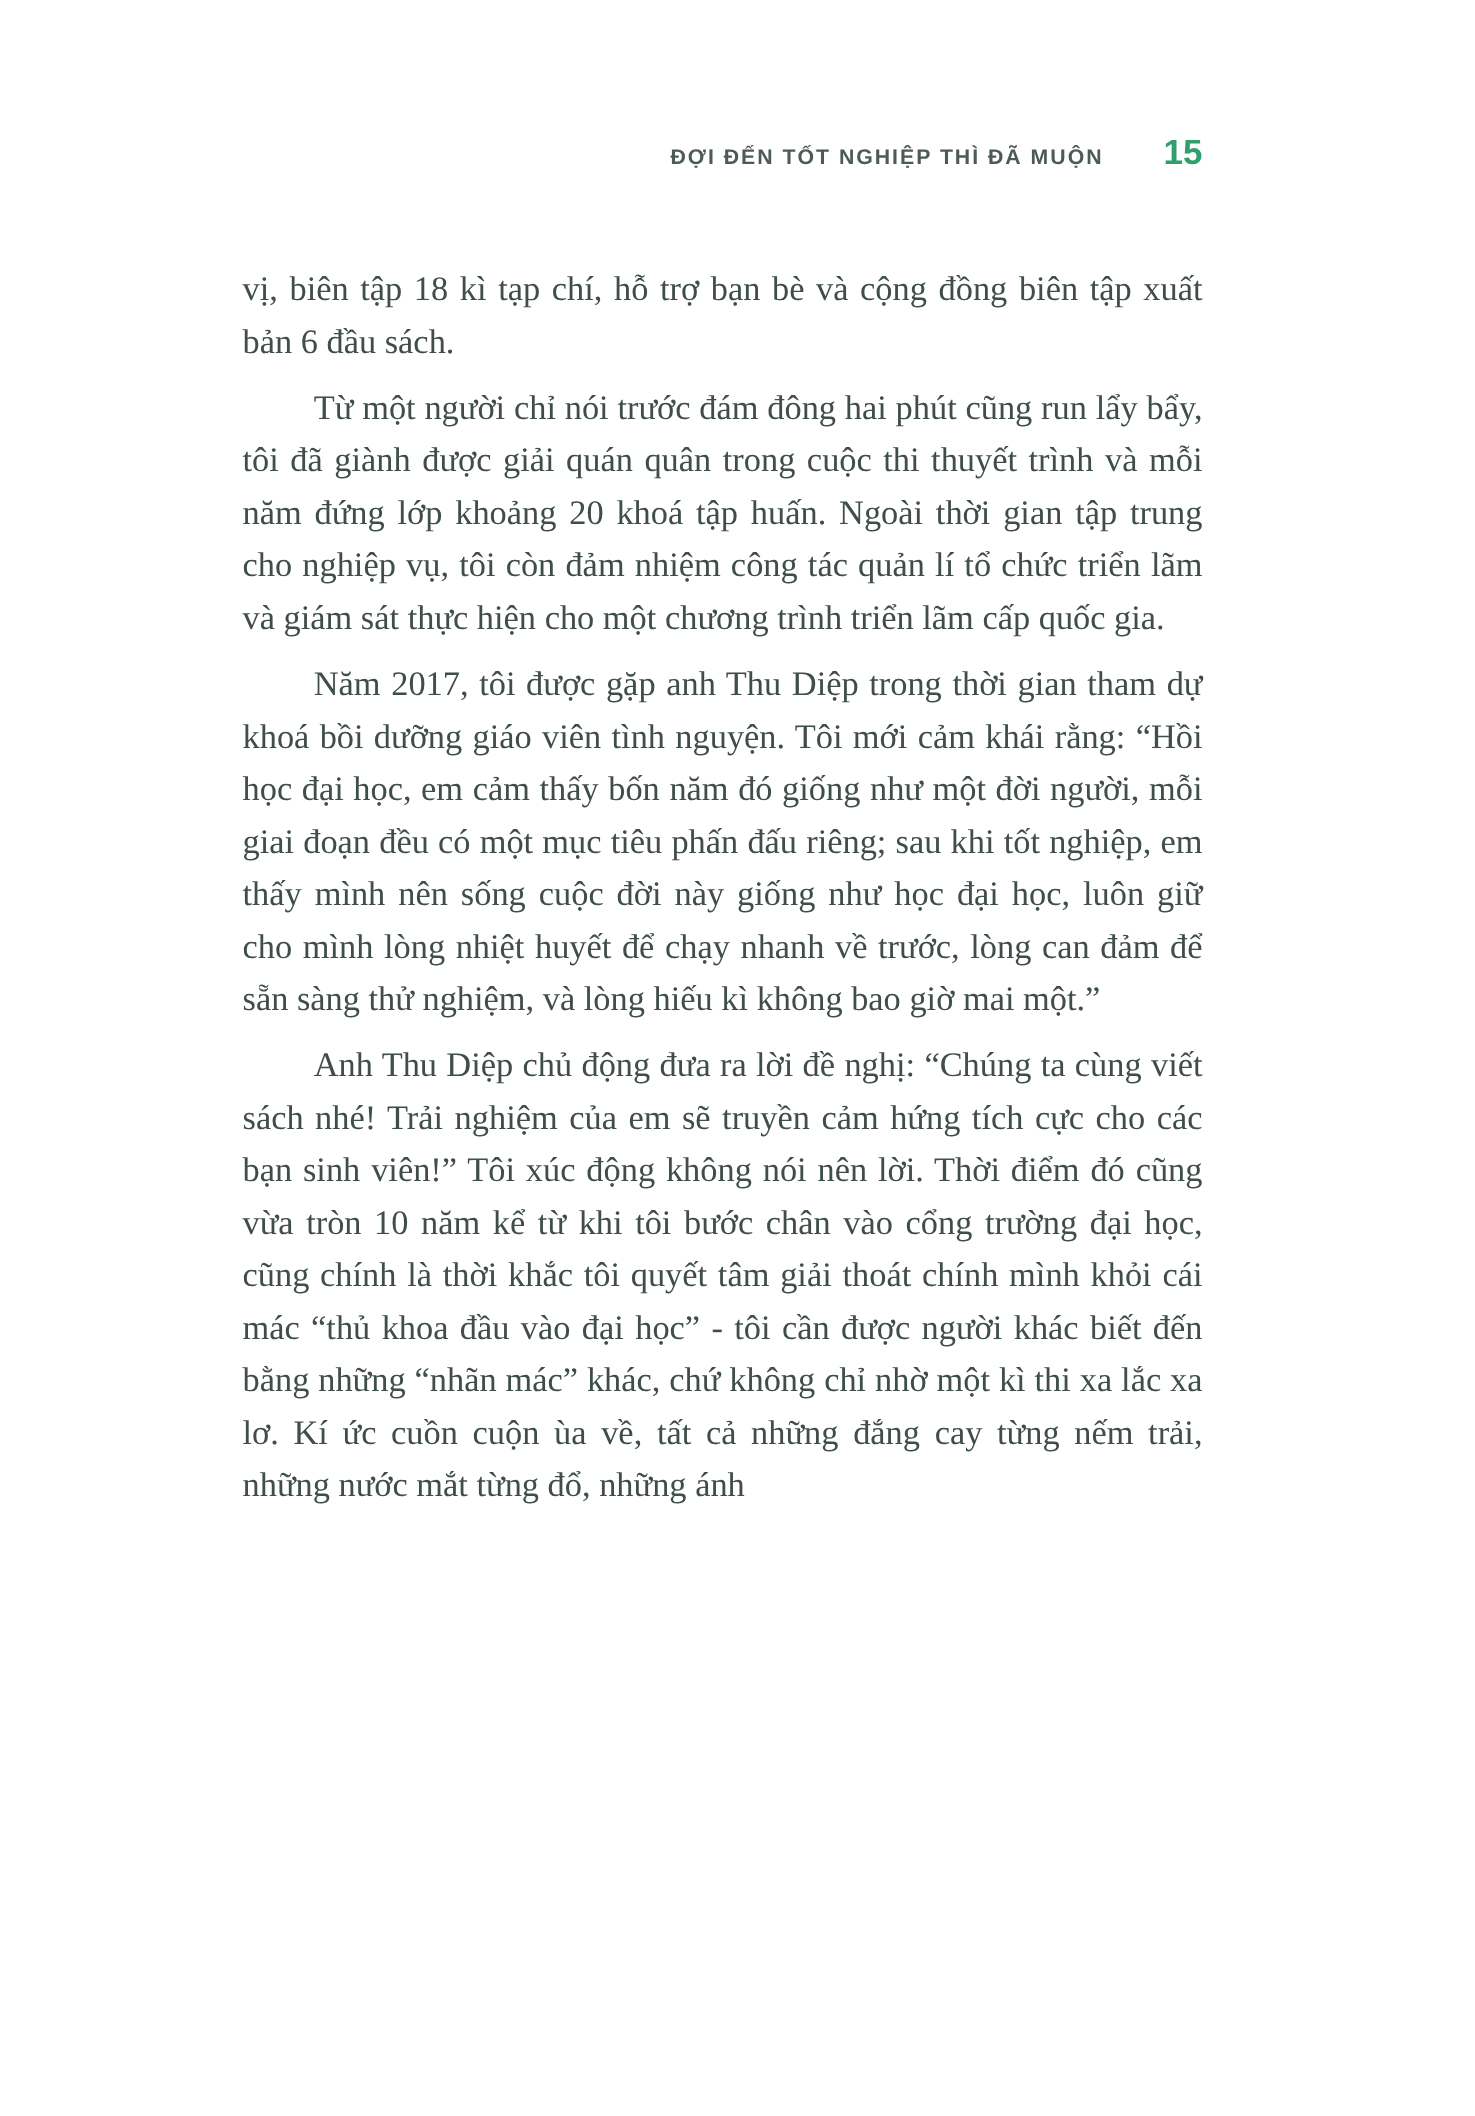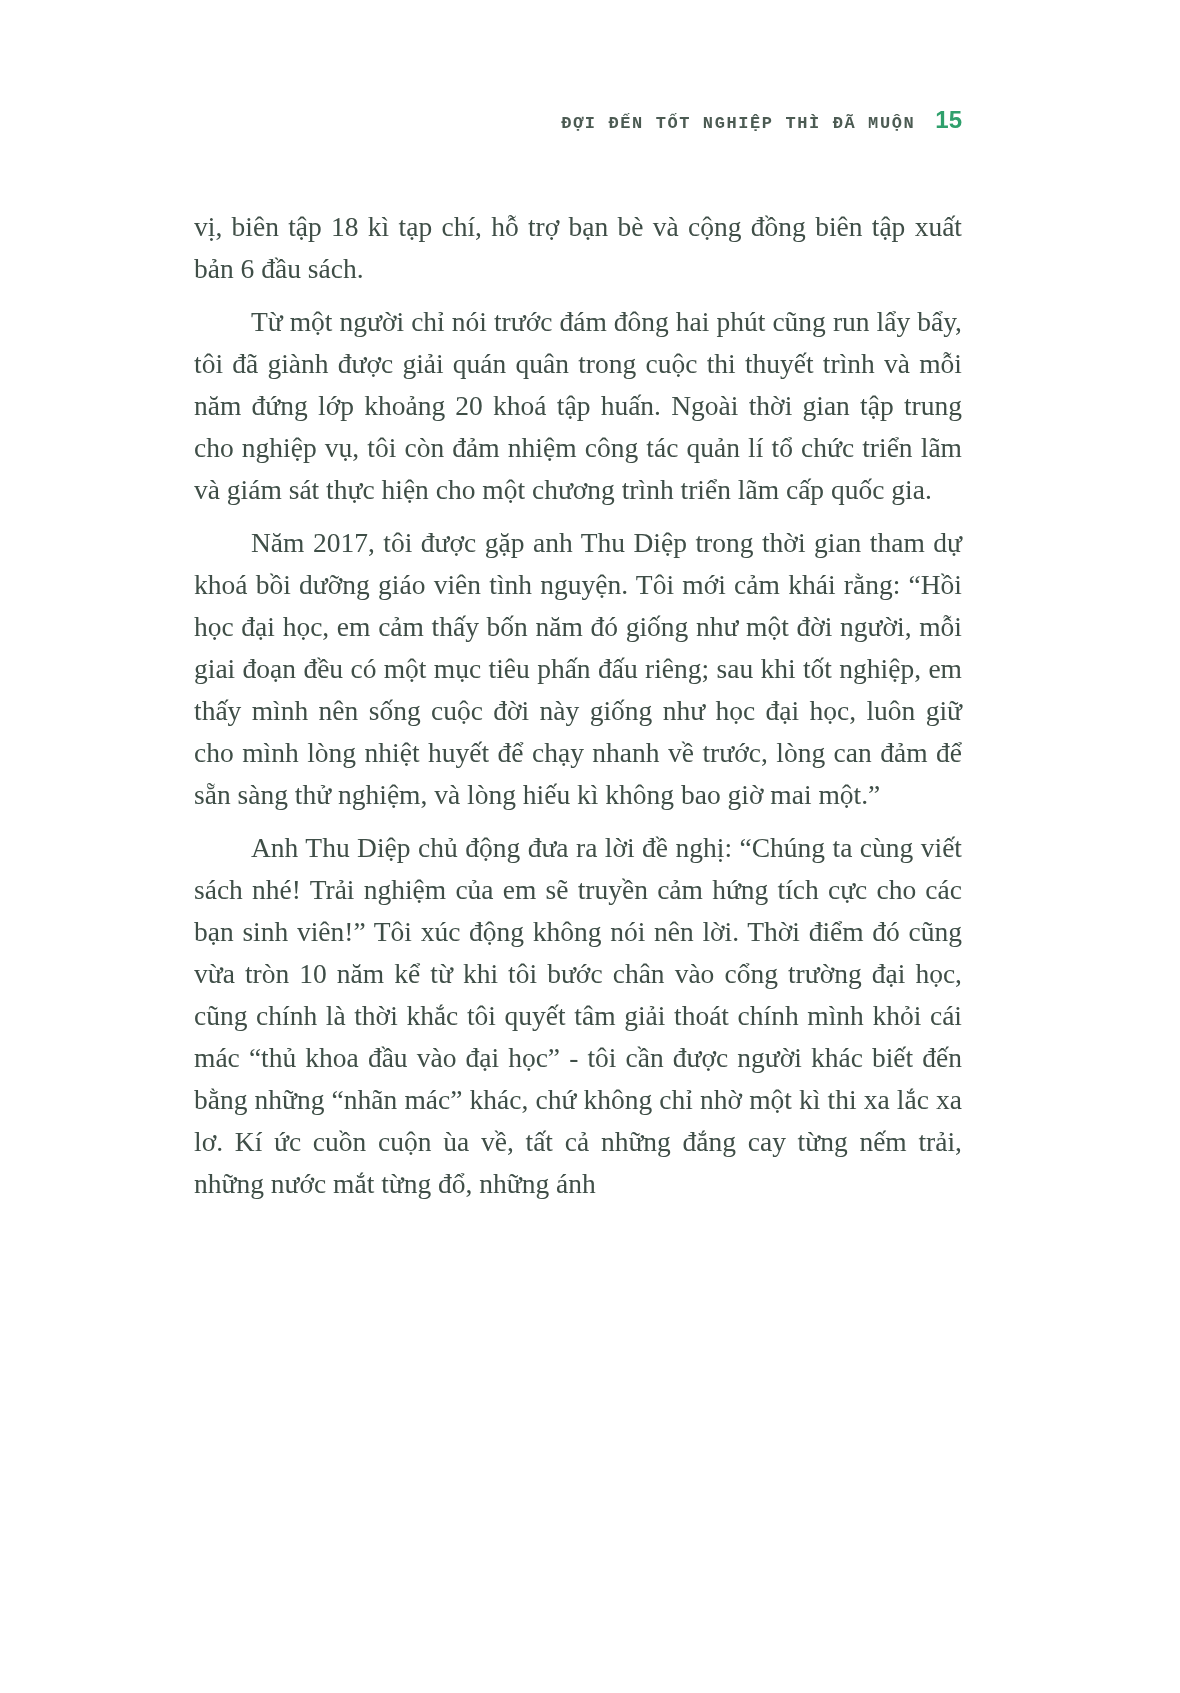--- a/index.html
+++ b/index.html
@@ -26,26 +26,26 @@
     justify-content: flex-end;
     align-items: baseline;
     gap: 20px;
     font-family: "Liberation Sans", sans-serif;
   }
   .running-title {
     font-size: 17px;
     letter-spacing: 1.6px;
     font-weight: 600;
     color: #4c5b53;
-    font-family: Liberation Mono, monospace;
   }
   .page-number {
-    font-size: 24px;
+    font-size: 28px;
     font-weight: 600;
     color: #2fa06c;
+    margin-left: 28px;
   }
   .body-text {
     margin-top: 72px;
     color: #3f4e47;
     font-size: 27.5px;
     line-height: 42px;
     text-align: justify;
     text-justify: inter-word;
     margin-left: 26px;
   }

